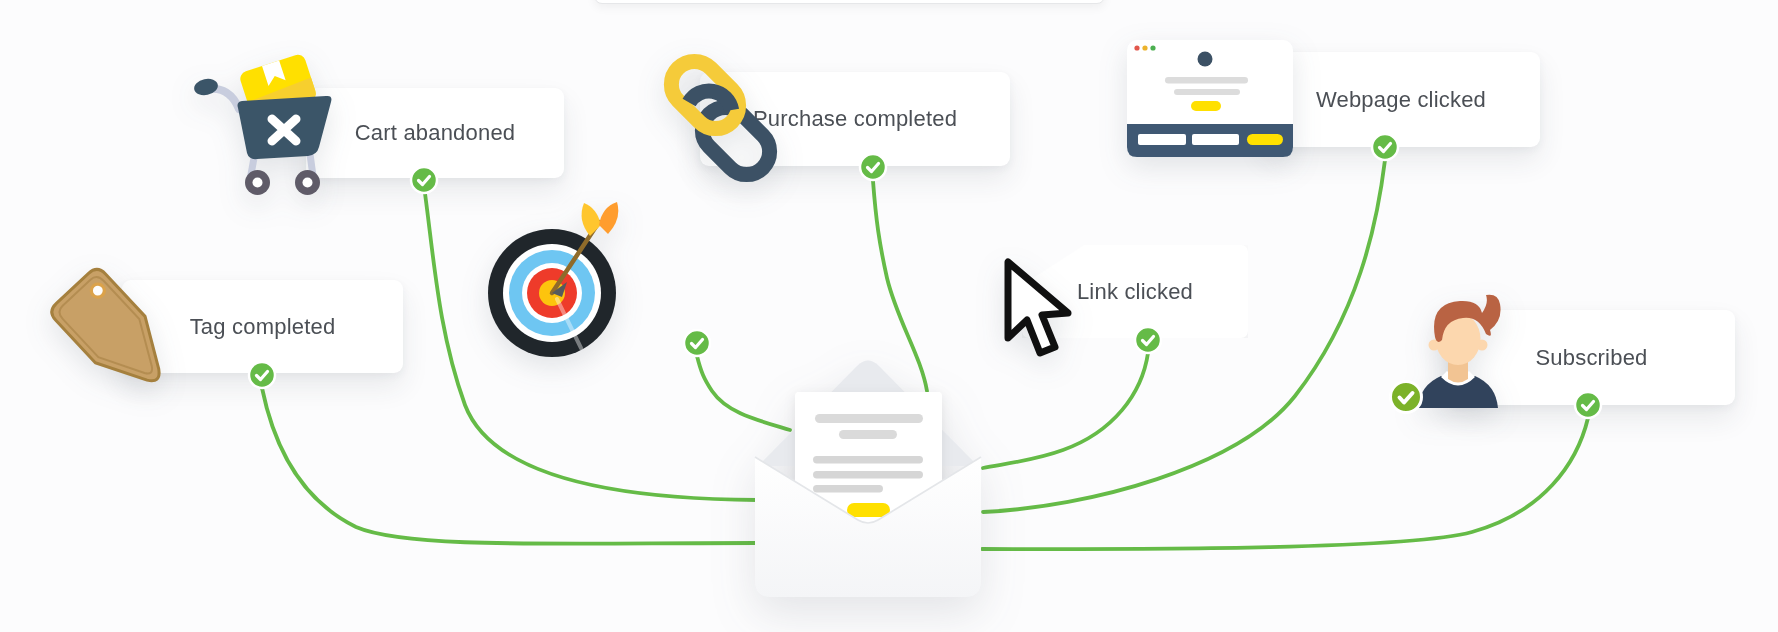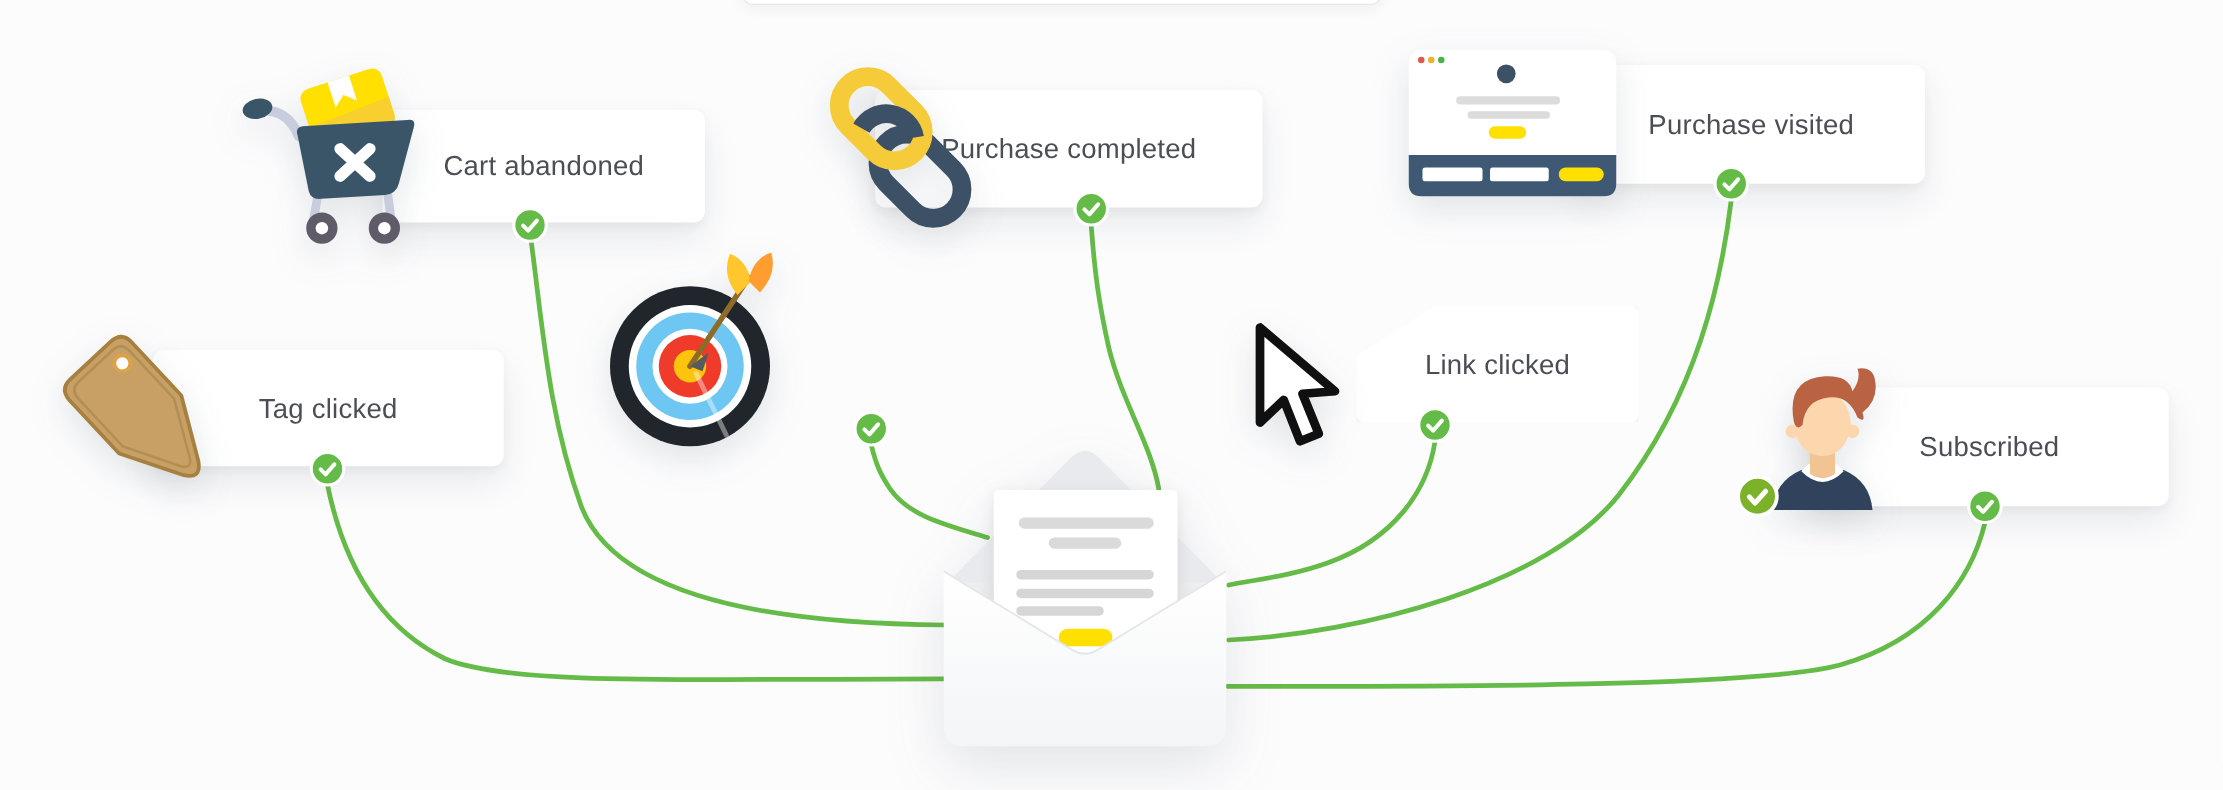--- a/index.html
+++ b/index.html
@@ -49,26 +49,26 @@
 
   <div class="topcard"></div>
 
   <div class="card" style="left:306px;top:88px;width:258px;height:90px;justify-content:center;">
     <span class="label">Cart abandoned</span>
   </div>
   <div class="card" style="left:700px;top:72px;width:310px;height:94px;">
     <span class="label">Purchase completed</span>
   </div>
   <div class="card" style="left:1262px;top:52px;width:278px;height:95px;">
-    <span class="label">Purchase visited</span>
+    <span class="label">Webpage clicked</span>
   </div>
   <div class="card" style="left:122px;top:280px;width:281px;height:93px;">
-    <span class="label">Tag clicked</span>
-  </div>
-  <div class="card beveled" style="left:1085px;top:245px;width:226px;height:93px;">
+    <span class="label">Tag completed</span>
+  </div>
+  <div class="card beveled" style="left:1022px;top:245px;width:226px;height:93px;">
     <span class="label">Link clicked</span>
   </div>
   <div class="card" style="left:1448px;top:310px;width:287px;height:95px;">
     <span class="label">Subscribed</span>
   </div>
 
   <svg class="layer" id="envelope-layer" width="1778" height="632" viewBox="0 0 1778 632">
     <defs>
       <linearGradient id="envGrad" x1="0" y1="0" x2="0" y2="1">
         <stop offset="0" stop-color="#ffffff"></stop>

